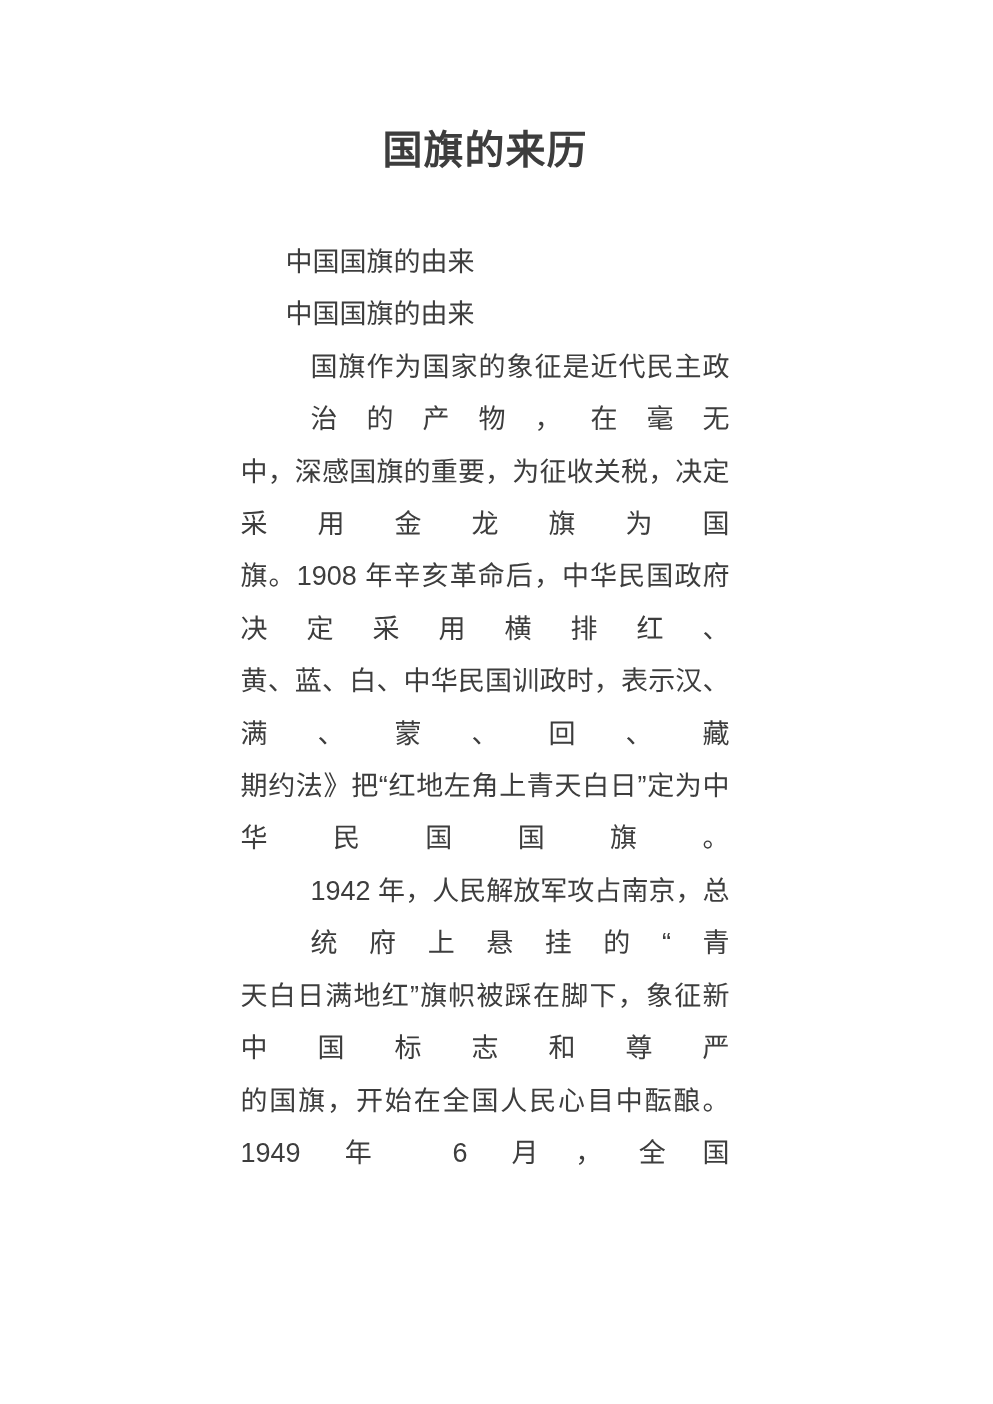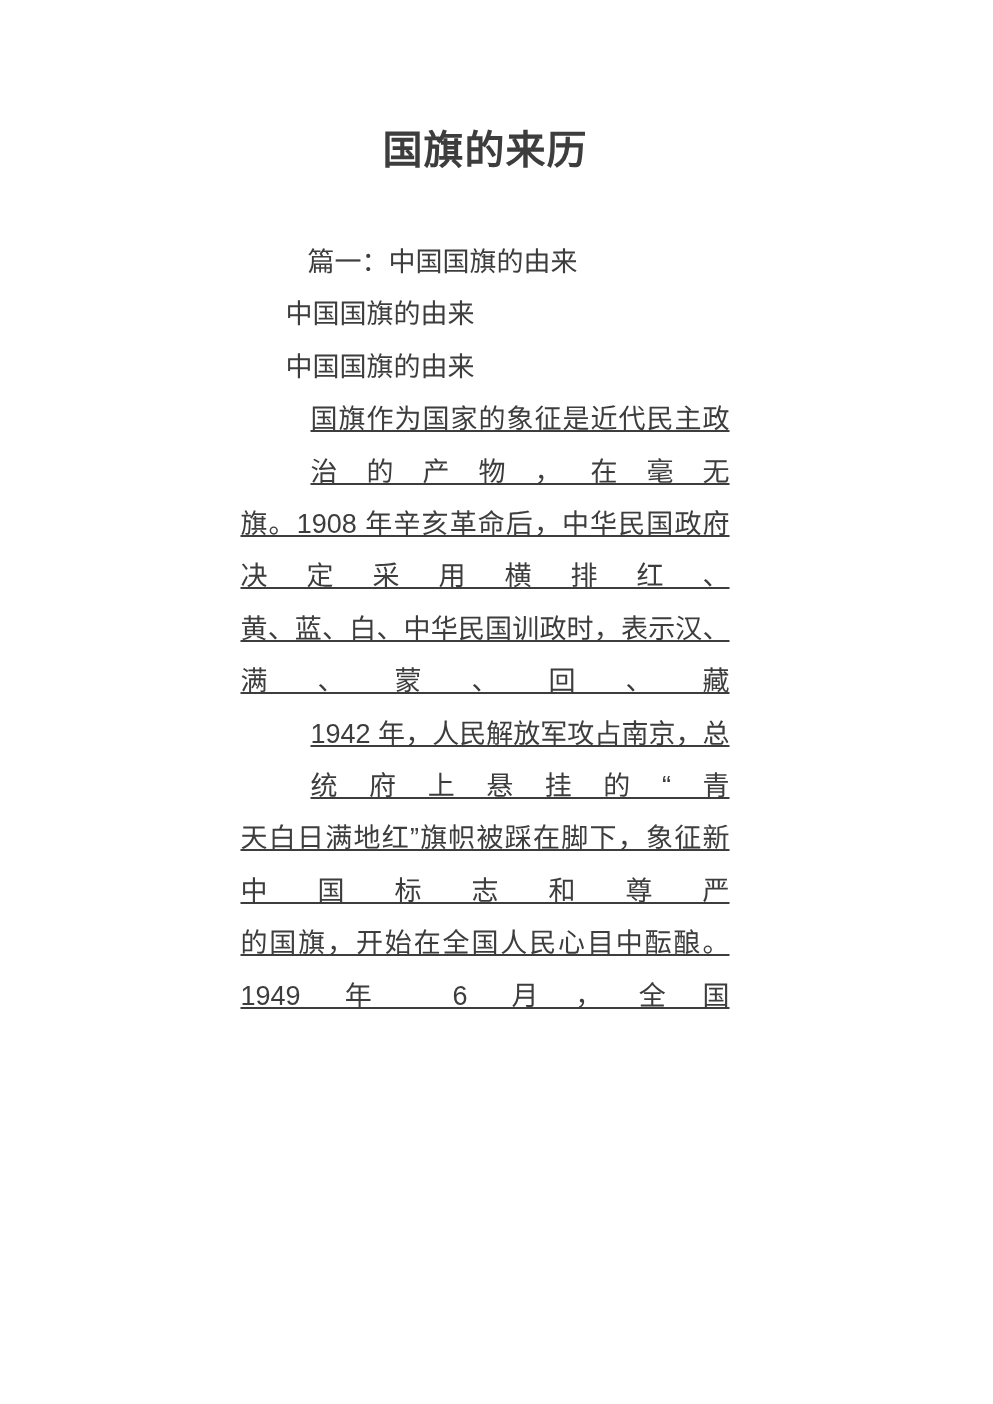--- a/index.html
+++ b/index.html
@@ -37,43 +37,43 @@
     font-size:27px;
     line-height:52.4px;
     white-space:nowrap;
   }
   .heading-1{padding-left:67px;}
   .heading-2{padding-left:45px;}
   .para-line{
     white-space:normal;
     text-align:justify;
     text-align-last:justify;
-    text-decoration:underline;
     -moz-text-align-last:justify;
   }
   .para-first{padding-left:70px;}
 </style>
 </head>
 <body>
 
 <div class="doc-page">
   <div class="doc-content">
 
     <h1 class="doc-title">国旗的来历</h1>
 
-    <div class="line heading-1">篇一：中国国旗的由来</div>
 
     <div class="line heading-2">中国国旗的由来</div>
 
     <div class="line heading-2">中国国旗的由来</div>
 
     <div>
       <div class="line para-line para-first">国旗作为国家的象征是近代民主政治的产物，在毫无</div>
+      <div class="line para-line">中，深感国旗的重要，为征收关税，决定采用金龙旗为国</div>
       <div class="line para-line">旗。1908 年辛亥革命后，中华民国政府决定采用横排红、</div>
       <div class="line para-line">黄、蓝、白、中华民国训政时，表示汉、满、蒙、回、藏</div>
+      <div class="line para-line">期约法》把“红地左角上青天白日”定为中华民国国旗。</div>
     </div>
 
     <div>
       <div class="line para-line para-first">1942 年，人民解放军攻占南京，总统府上悬挂的“青</div>
       <div class="line para-line">天白日满地红”旗帜被踩在脚下，象征新中国标志和尊严</div>
       <div class="line para-line">的国旗，开始在全国人民心目中酝酿。1949 年 6 月，全国</div>
 
     </div>
 
   </div>

